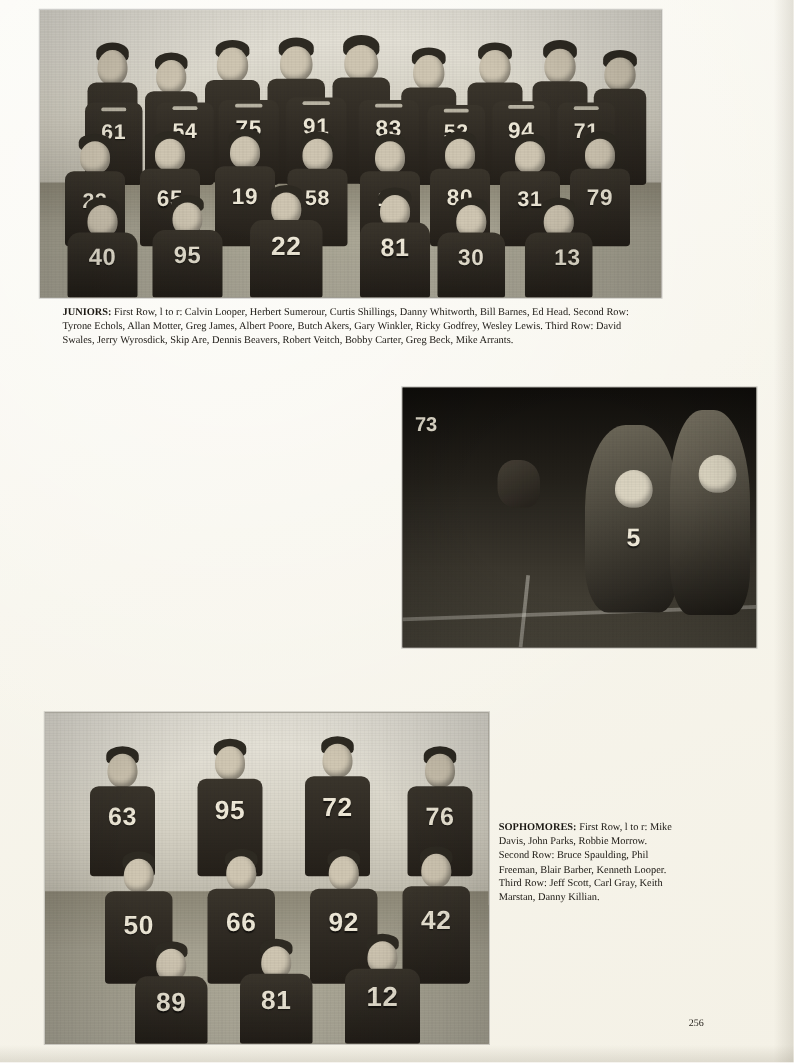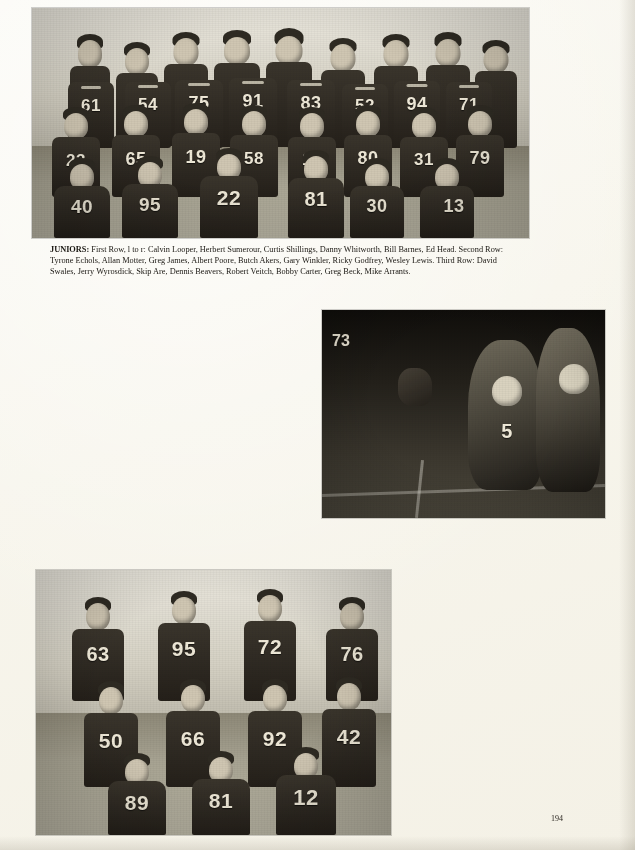--- a/index.html
+++ b/index.html
@@ -444,18 +444,21 @@
       <div class="hair" style="top:0px; width:26px; height:14px;"></div>
       <div class="head" style="top:6px; width:24px; height:26px;"></div>
       <div class="body" style="top:28px; width:60px; height:60px; border-radius:10px 10px 2px 2px;"></div>
       <div class="num" style="top:38px; font-size:22px;">12</div>
     </div>
 
     <div class="grain"></div>
     <div class="vignette"></div>
   </div>
 
-
-  <div class="folio" style="left:551px; top:814px;">194</div>
+  <div class="caption" style="left:399px; top:656px; width:145px;">
+    <b>SOPHOMORES:</b><span> First Row, l to r: Mike Davis, John Parks, Robbie Morrow. Second Row: Bruce Spaulding, Phil Freeman, Blair Barber, Kenneth Looper. Third Row: Jeff Scott, Carl Gray, Keith Marstan, Danny Killian.</span>
+  </div>
+
+  <div class="folio" style="left:551px; top:814px;">256</div>
 
   <div class="edge-shadow"></div>
   <div class="edge-shadow-bottom"></div>
 </div>
 
 </body></html>

